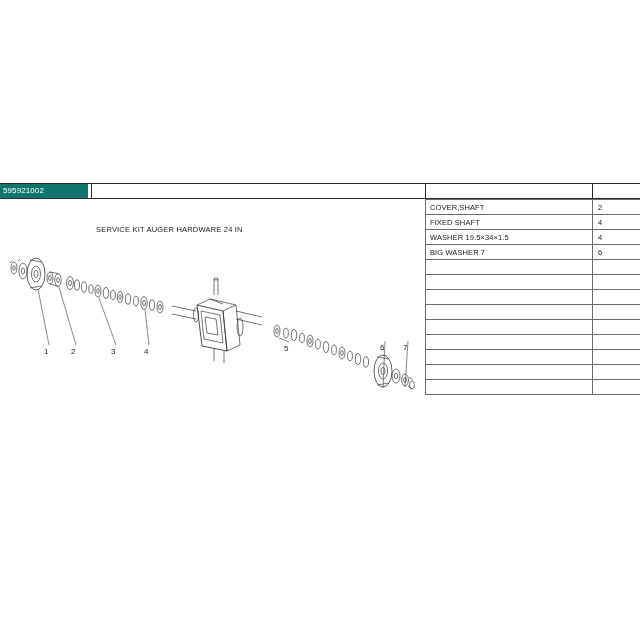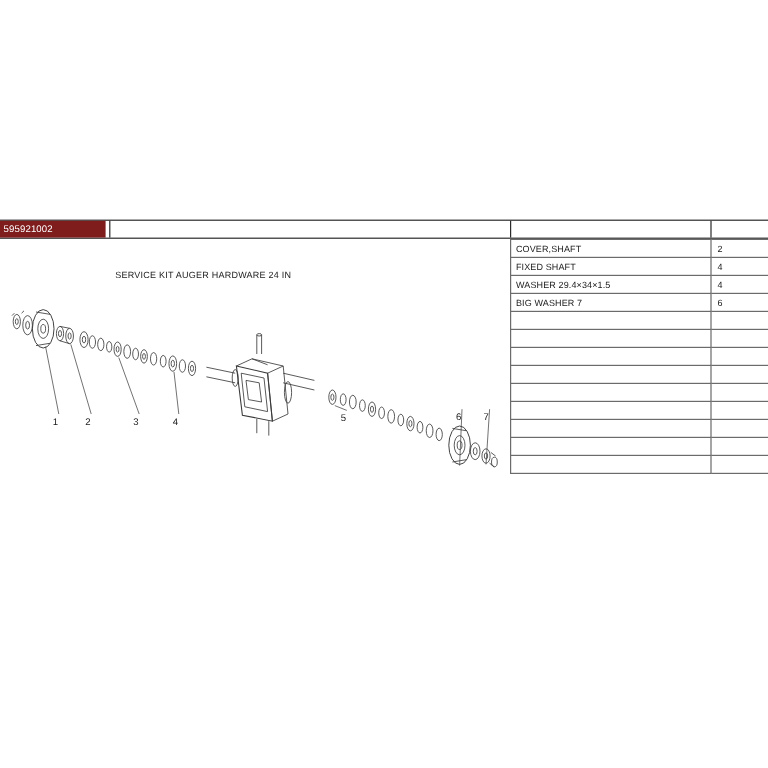--- a/index.html
+++ b/index.html
@@ -33,21 +33,21 @@
     border-top: 1px solid #2b2b2b;
     border-bottom: 1px solid #2b2b2b;
     box-sizing: border-box;
   }
   .part-number-cell {
     position: absolute;
     left: 0;
     top: 0;
     width: 88px;
     height: 14px;
-    background: #7f1d1d;
+    background: #0f766e;
     color: #ffffff;
     font-size: 8px;
     line-height: 14px;
     padding-left: 3px;
     box-sizing: border-box;
     letter-spacing: 0.1px;
     white-space: nowrap;
     overflow: hidden;
   }
   .desc-cell {
@@ -262,21 +262,21 @@
     <tbody>
       <tr>
         <td class="name">COVER,SHAFT</td>
         <td class="qty">2</td>
       </tr>
       <tr>
         <td class="name">FIXED SHAFT</td>
         <td class="qty">4</td>
       </tr>
       <tr>
-        <td class="name">WASHER 29.4×34×1.5</td>
+        <td class="name">WASHER 19.5×34×1.5</td>
         <td class="qty">4</td>
       </tr>
       <tr>
         <td class="name">BIG WASHER 7</td>
         <td class="qty">6</td>
       </tr>
       <tr class="empty">
         <td class="name"></td>
         <td class="qty"></td>
       </tr>

